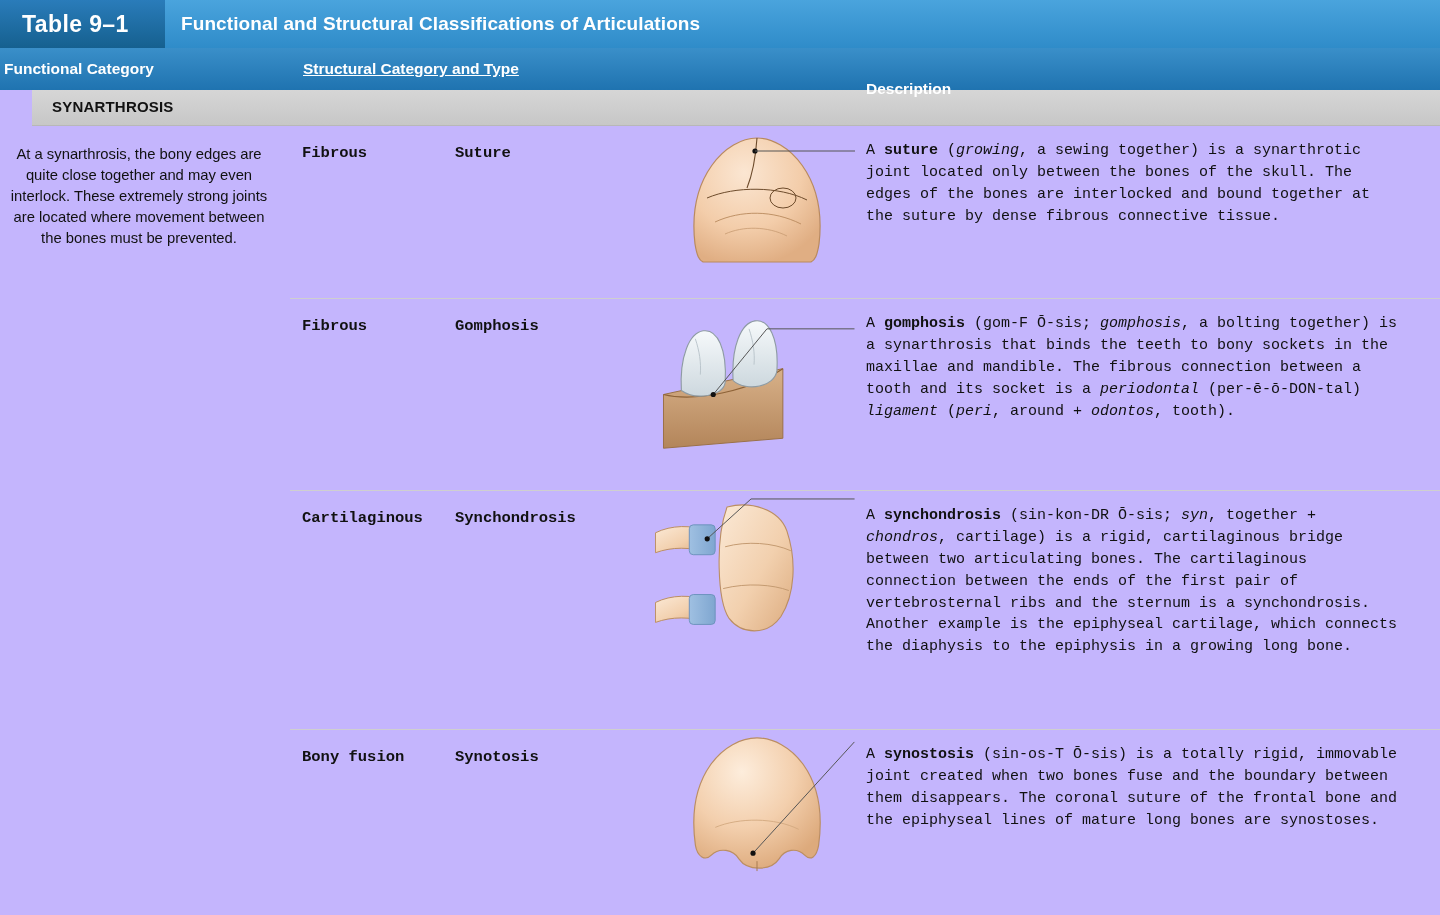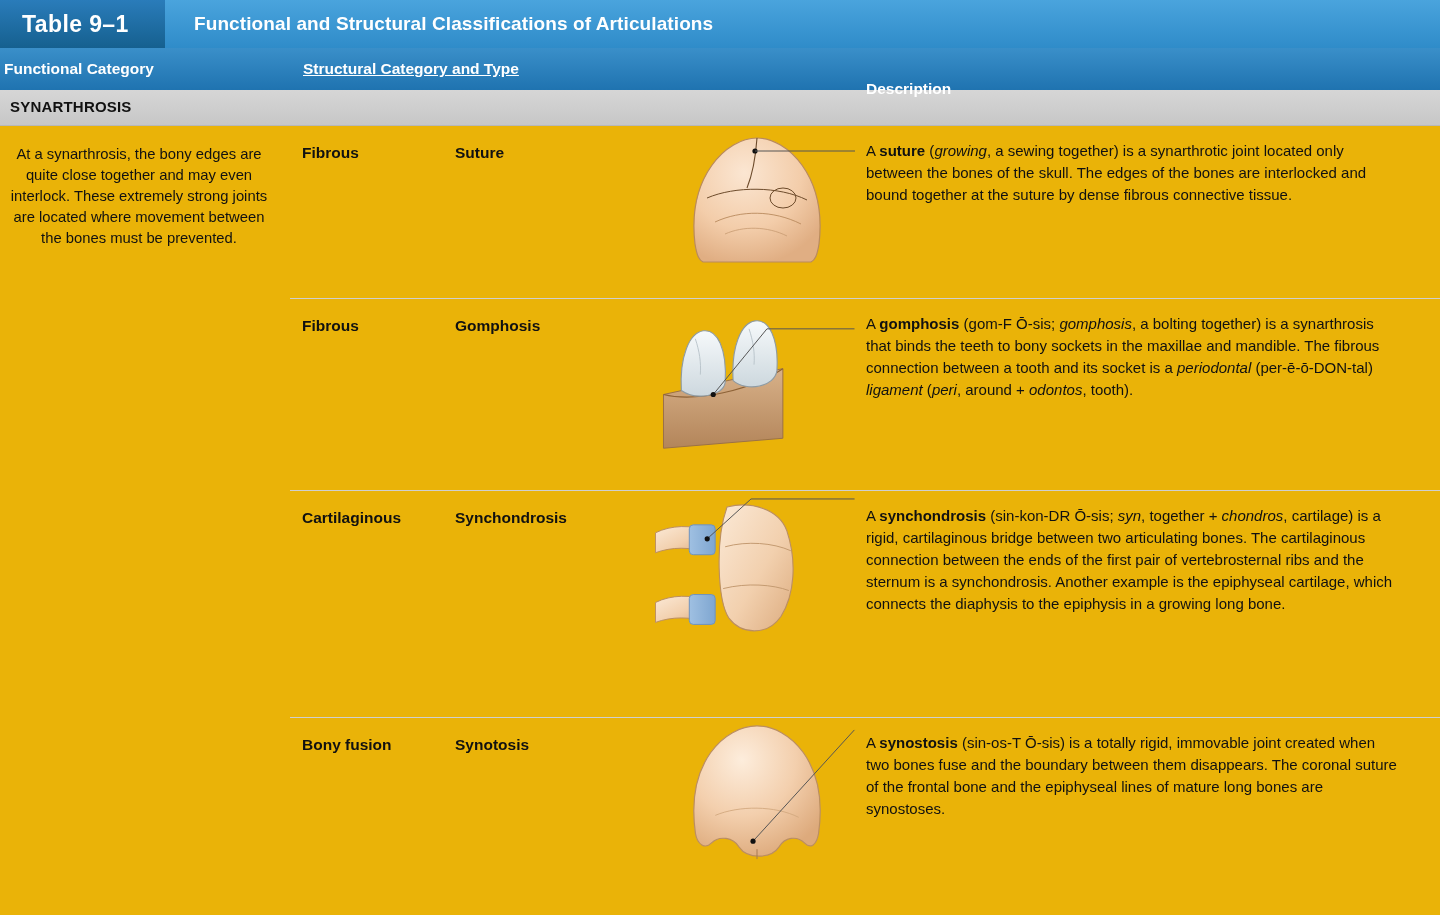--- a/index.html
+++ b/index.html
@@ -11,21 +11,21 @@
     width: 1440px;
     height: 915px;
     font-family: "Liberation Sans", sans-serif;
     color: #111111;
     overflow: hidden;
   }
   .table-wrap {
     width: 1440px;
     height: 915px;
     position: relative;
-    background: #eab308;
+    background: #c4b5fd;
   }
 
   
   .title-bar {
     display: flex;
     align-items: stretch;
     height: 48px;
     background: #3f9ad6;
     background: linear-gradient(to bottom, #4aa4dd 0%, #2f8cc9 100%);
   }
@@ -42,21 +42,21 @@
     box-sizing: border-box;
     letter-spacing: 0.4px;
   }
   .title-text {
     flex: 1;
     color: #ffffff;
     font-size: 19px;
     font-weight: bold;
     display: flex;
     align-items: center;
-    padding-left: 29px;
+    padding-left: 16px;
     letter-spacing: 0.1px;
   }
 
   
   .col-header {
     height: 42px;
     background: #2d83c0;
     background: linear-gradient(to bottom, #3a8fc9 0%, #1f73b0 100%);
     position: relative;
     color: #ffffff;
@@ -69,22 +69,23 @@
     white-space: nowrap;
   }
   .ch-func { left: 4px; }
   .ch-struct { left: 303px; text-decoration: underline; }
   .ch-desc { left: 866px; margin-top: 20px; }
 
   
   .cat-band {
     background: #cfcfcf;
     background: linear-gradient(to bottom, #d6d6d6 0%, #c7c7c7 100%);
-    padding: 8px 0 10px 10px;
+    padding: 8px 0 10px 20px;
     border-bottom: 1px solid #b8b8b8;
+    margin-left: 32px;
   }
   .cat-band .cat-title {
     font-size: 15px;
     font-weight: bold;
     color: #111;
     letter-spacing: 0.2px;
   }
   .cat-band .cat-sub {
     font-size: 14.5px;
     color: #111;
@@ -101,34 +102,35 @@
     box-sizing: border-box;
     padding: 18px 22px 0 10px;
     font-size: 14.8px;
     line-height: 1.42;
     color: #111;
     text-align: center;
   }
   .rows-col {
     flex: 1;
     position: relative;
+    font-family: Liberation Mono, monospace;
   }
 
   .row {
     display: flex;
     position: relative;
     border-top: 1px solid #cfcfcf;
     box-sizing: border-box;
   }
   .row:first-child { border-top: none; }
 
   .row-r1 { height: 172px; }
   .row-r2 { height: 192px; }
   .row-r3 { height: 227px; }
-  .row-r4 { height: 154px; }
+  .row-r4 { height: 154px; margin-top: 12px; }
 
   .cell-struct {
     width: 165px;
     padding-top: 18px;
     font-size: 15.5px;
     font-weight: bold;
     color: #111;
     box-sizing: border-box;
     padding-left: 12px;
   }

